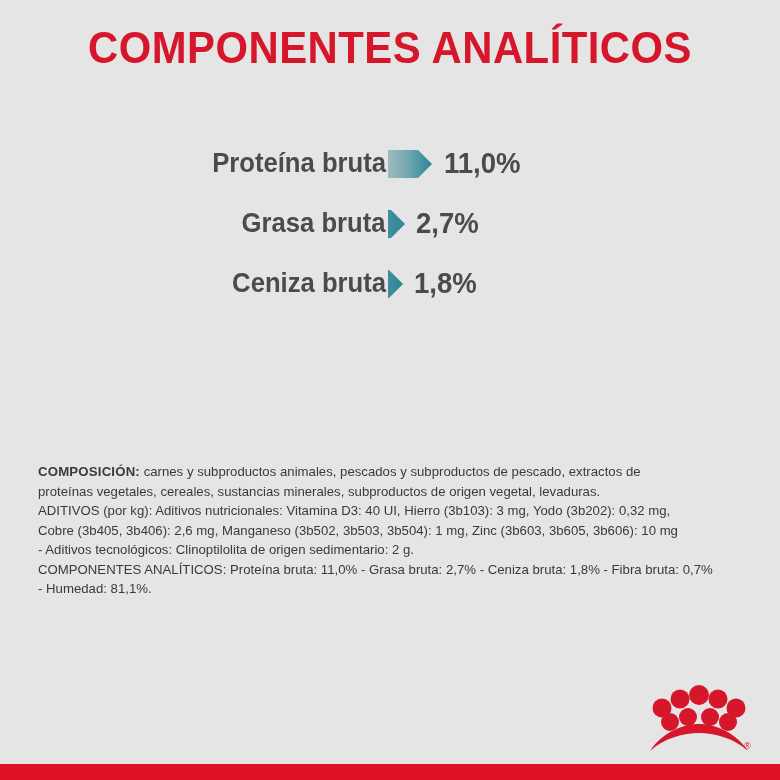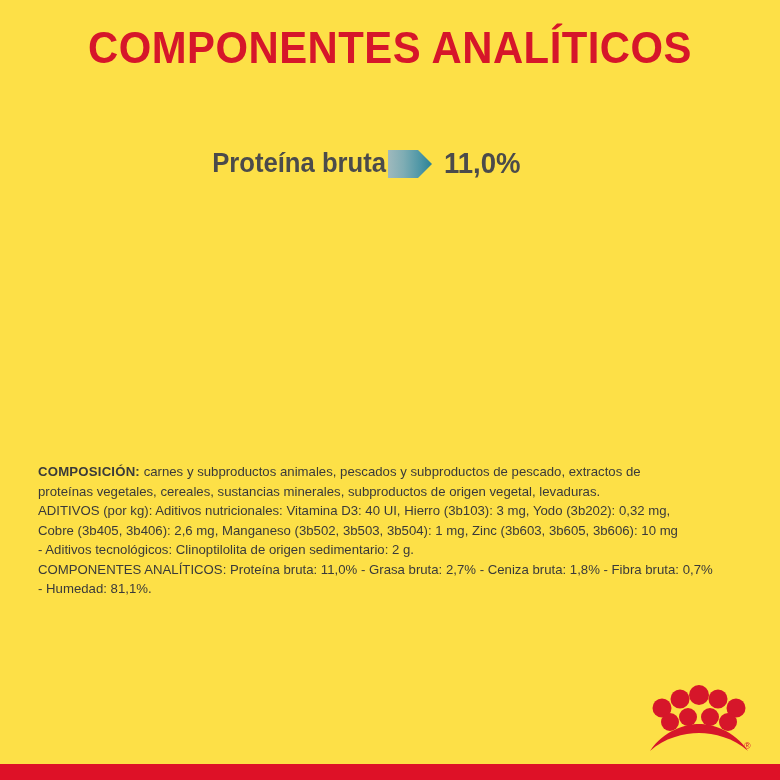--- a/index.html
+++ b/index.html
@@ -12,21 +12,21 @@
     background: #ffffff;
     font-family: "Liberation Sans", sans-serif;
     overflow: hidden;
     position: relative;
   }
 
   .page {
     position: relative;
     width: 780px;
     height: 780px;
-    background: #fde047;
+    background: #e5e5e5;
   }
 
   
   .title {
     position: absolute;
     top: 22px;
     left: 0;
     width: 780px;
     text-align: center;
     color: #d6162a;
@@ -141,21 +141,35 @@
   <div class="chart">
 
     <div class="row">
       <div class="row-label">Proteína bruta</div>
       <div class="bar-wrap" style="width:44px;">
         <div class="bar"></div>
       </div>
       <div class="row-value" style="left:444px;">11,0%</div>
     </div>
 
-
+    <div class="row">
+      <div class="row-label">Grasa bruta</div>
+      <div class="bar-wrap" style="width:17px;">
+        <div class="bar small"></div>
+      </div>
+      <div class="row-value" style="left:416px;">2,7%</div>
+    </div>
+
+    <div class="row">
+      <div class="row-label">Ceniza bruta</div>
+      <div class="bar-wrap" style="width:15px;">
+        <div class="bar small"></div>
+      </div>
+      <div class="row-value" style="left:414px;">1,8%</div>
+    </div>
 
 
   </div>
 
   <div class="composition">
     <p><span class="lead">COMPOSICIÓN:</span><span> carnes y subproductos animales, pescados y subproductos de pescado, extractos de</span></p>
     <p>proteínas vegetales, cereales, sustancias minerales, subproductos de origen vegetal, levaduras.</p>
     <p>ADITIVOS (por kg): Aditivos nutricionales: Vitamina D3: 40 UI, Hierro (3b103): 3 mg, Yodo (3b202): 0,32 mg,</p>
     <p>Cobre (3b405, 3b406): 2,6 mg, Manganeso (3b502, 3b503, 3b504): 1 mg, Zinc (3b603, 3b605, 3b606): 10 mg</p>
     <p>- Aditivos tecnológicos: Clinoptilolita de origen sedimentario: 2 g.</p>

